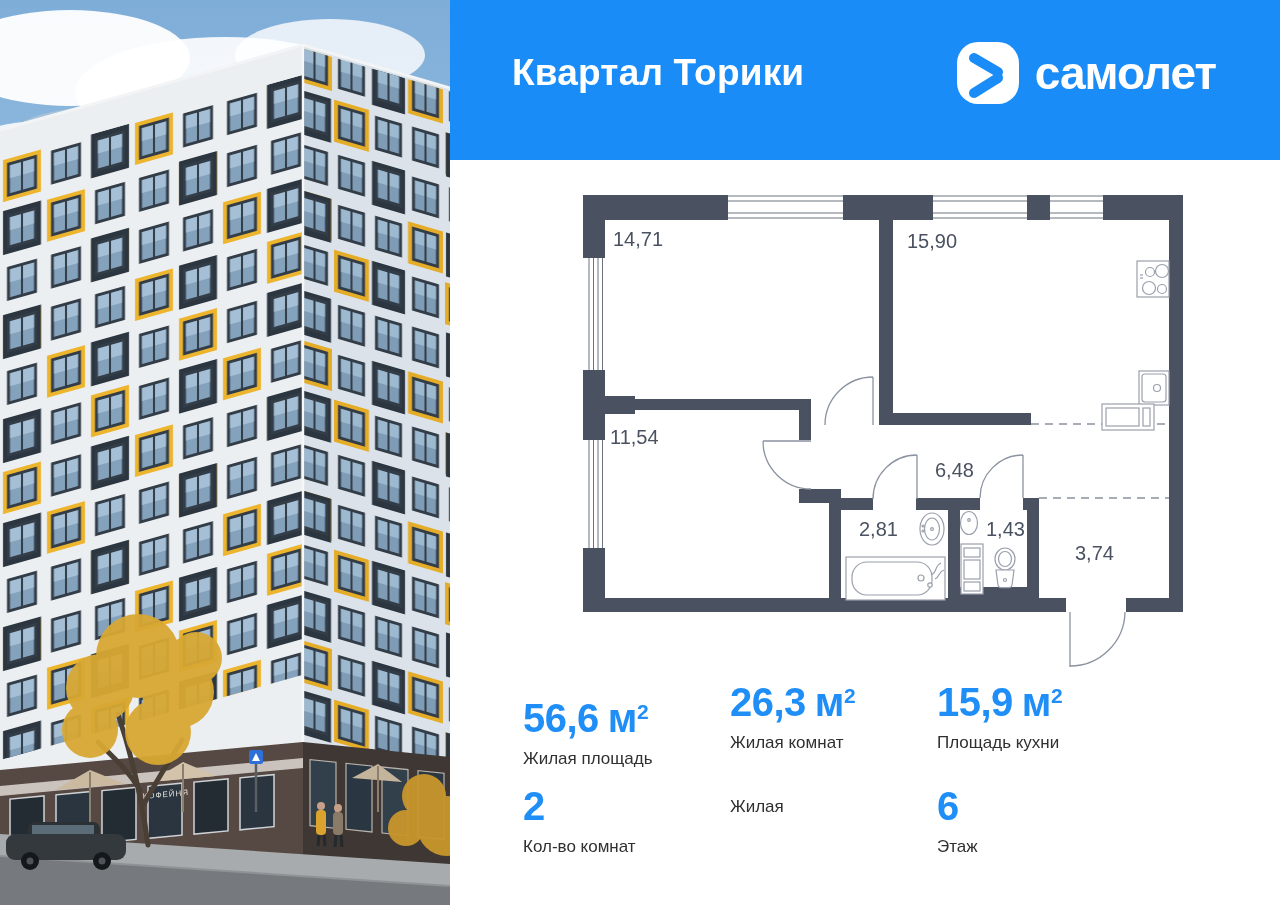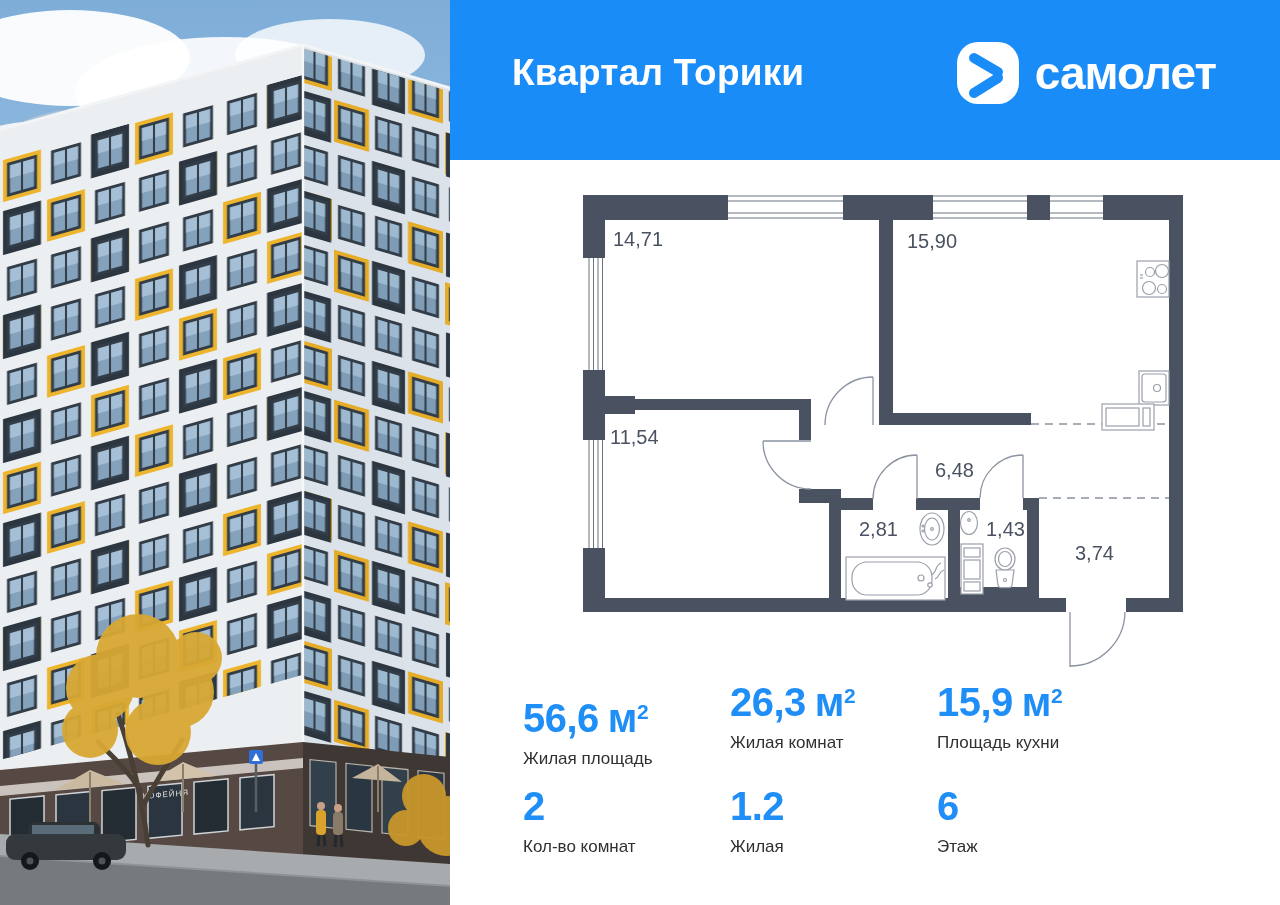--- a/index.html
+++ b/index.html
@@ -367,19 +367,18 @@
 </div>
 <div class="stat" id="s2">
   <div class="val"><span>15,9</span><span class="unit">м</span><sup>2</sup></div>
   <div class="lbl">Площадь кухни</div>
 </div>
 <div class="stat" id="s3">
   <div class="val"><span>2</span><span class="unit"></span><sup></sup></div>
   <div class="lbl">Кол-во комнат</div>
 </div>
 <div class="stat" id="s4">
-  <div class="val"><span>1.2</span><span class="unit"></span><sup></sup></div>
   <div class="lbl">Жилая</div>
 </div>
 <div class="stat" id="s5">
   <div class="val"><span>6</span><span class="unit"></span><sup></sup></div>
   <div class="lbl">Этаж</div>
 </div>
 
 </body></html>

